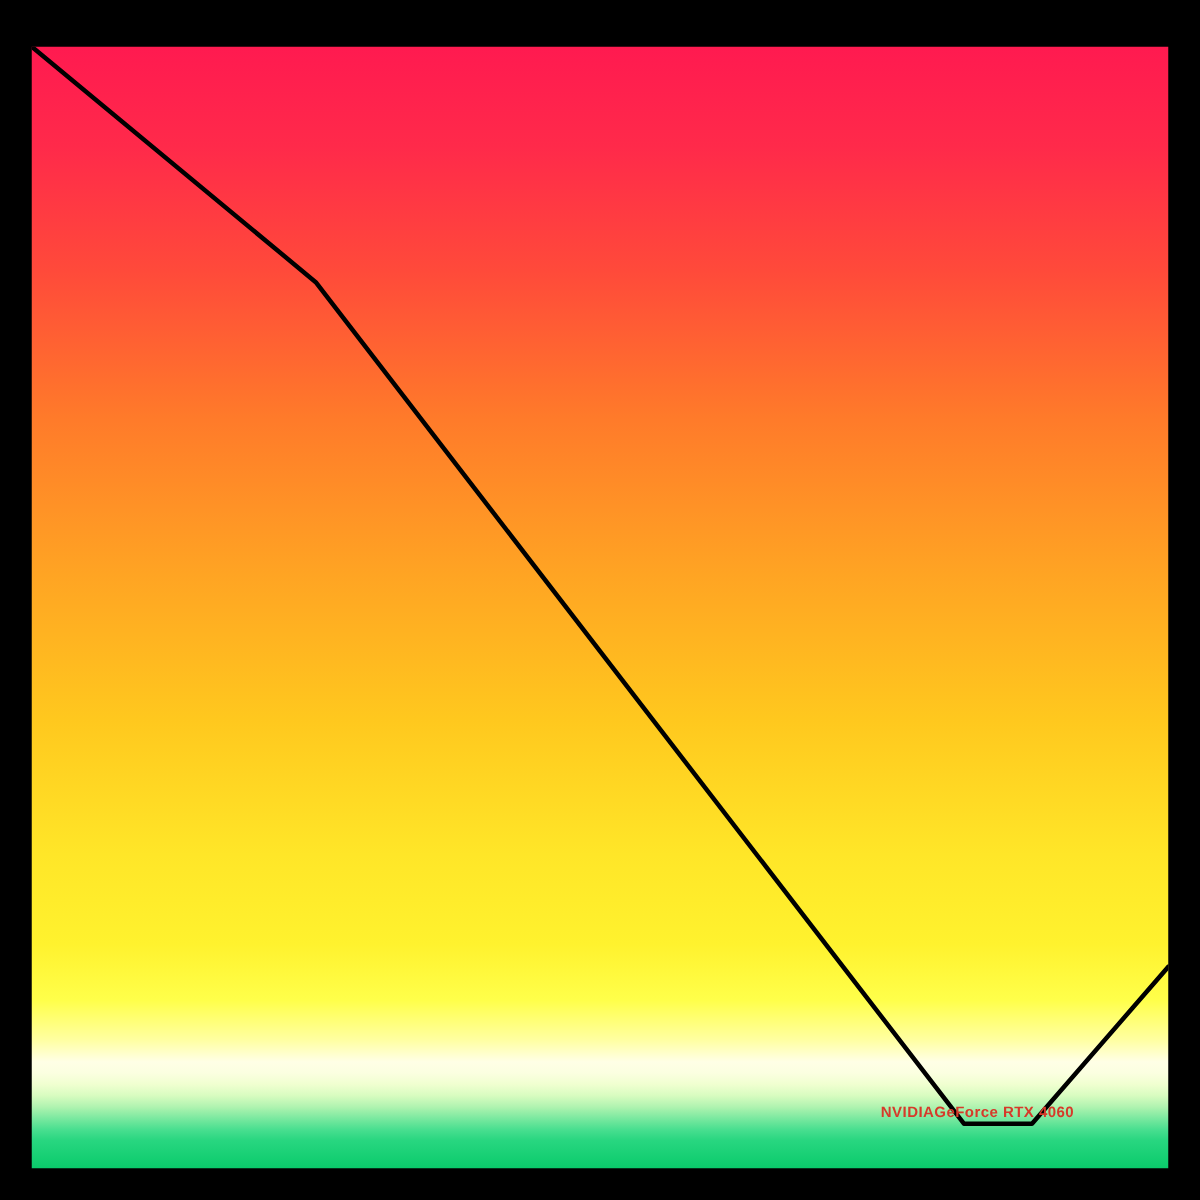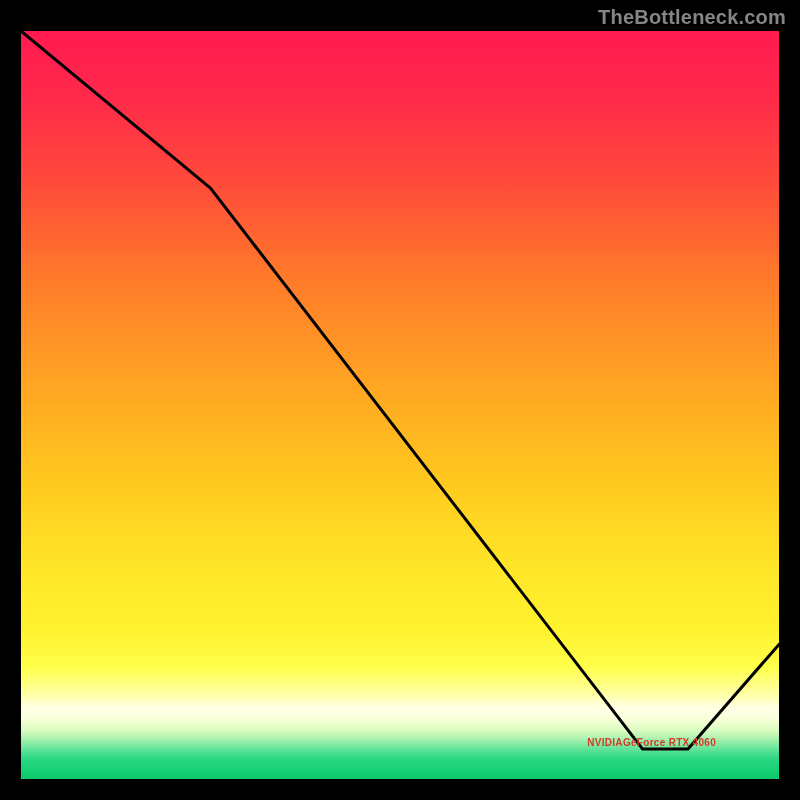--- a/index.html
+++ b/index.html
@@ -43,21 +43,20 @@
     color: #d63a2a;
     letter-spacing: 0.3px;
     white-space: nowrap;
   }
 </style>
 </head>
 <body>
 
 <div class="frame">
 
-  <div class="watermark">TheBottleneck.com</div>
 
   <div class="plot">
 
     <svg class="gradient" viewBox="0 0 758 748" preserveAspectRatio="none">
       <defs>
         <linearGradient id="bg" x1="0" y1="0" x2="0" y2="1">
             <stop offset="0%" stop-color="#ff1a50"></stop>
             <stop offset="9%" stop-color="#ff2a4a"></stop>
             <stop offset="20%" stop-color="#ff4a3a"></stop>
             <stop offset="33%" stop-color="#ff7a2a"></stop>

